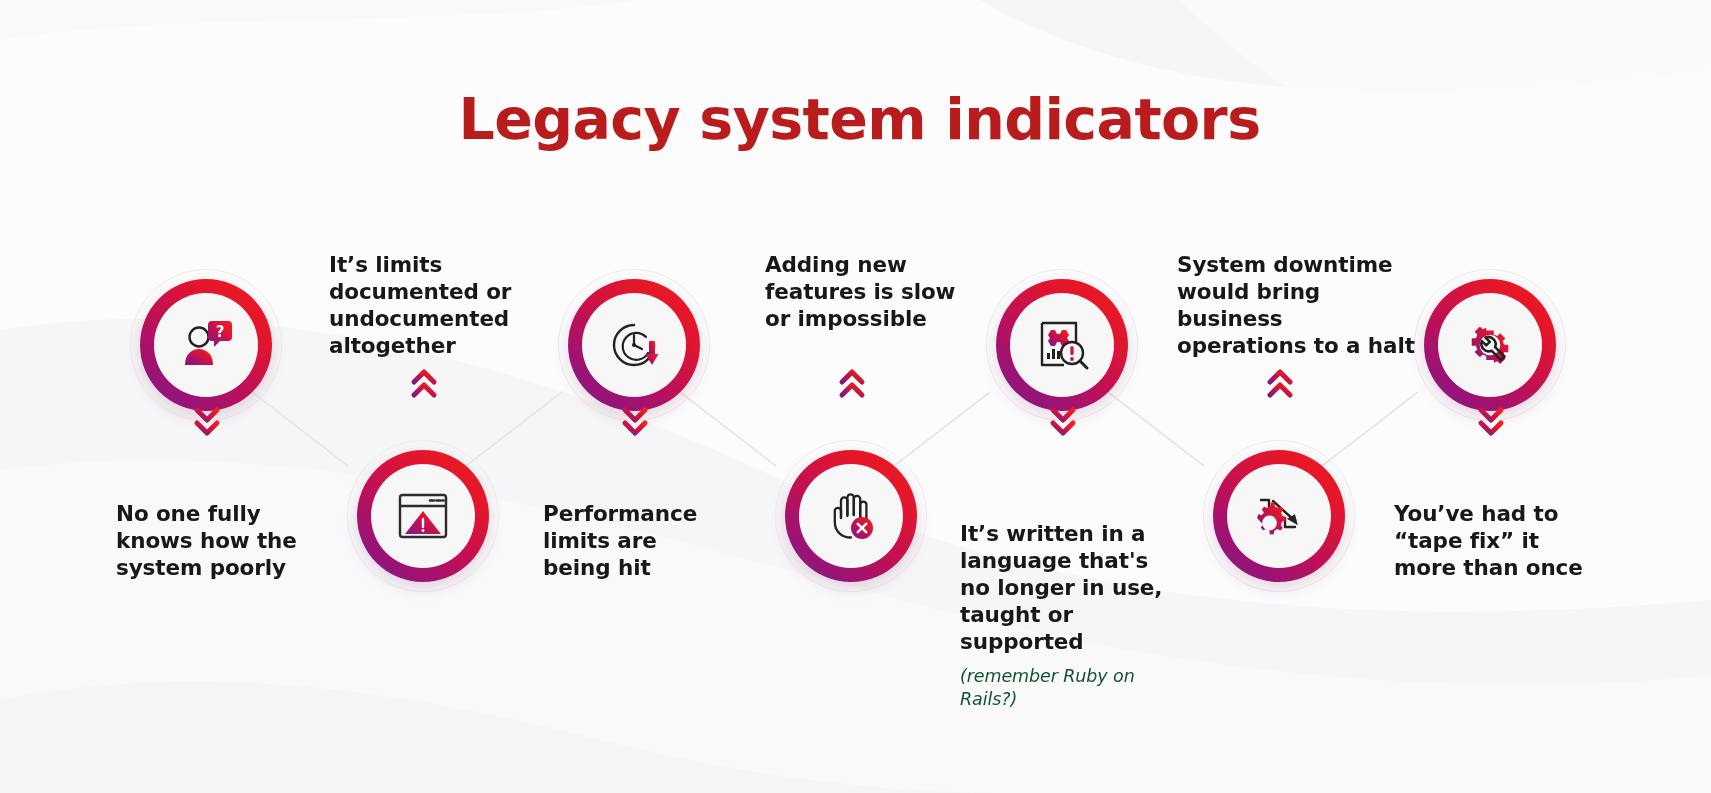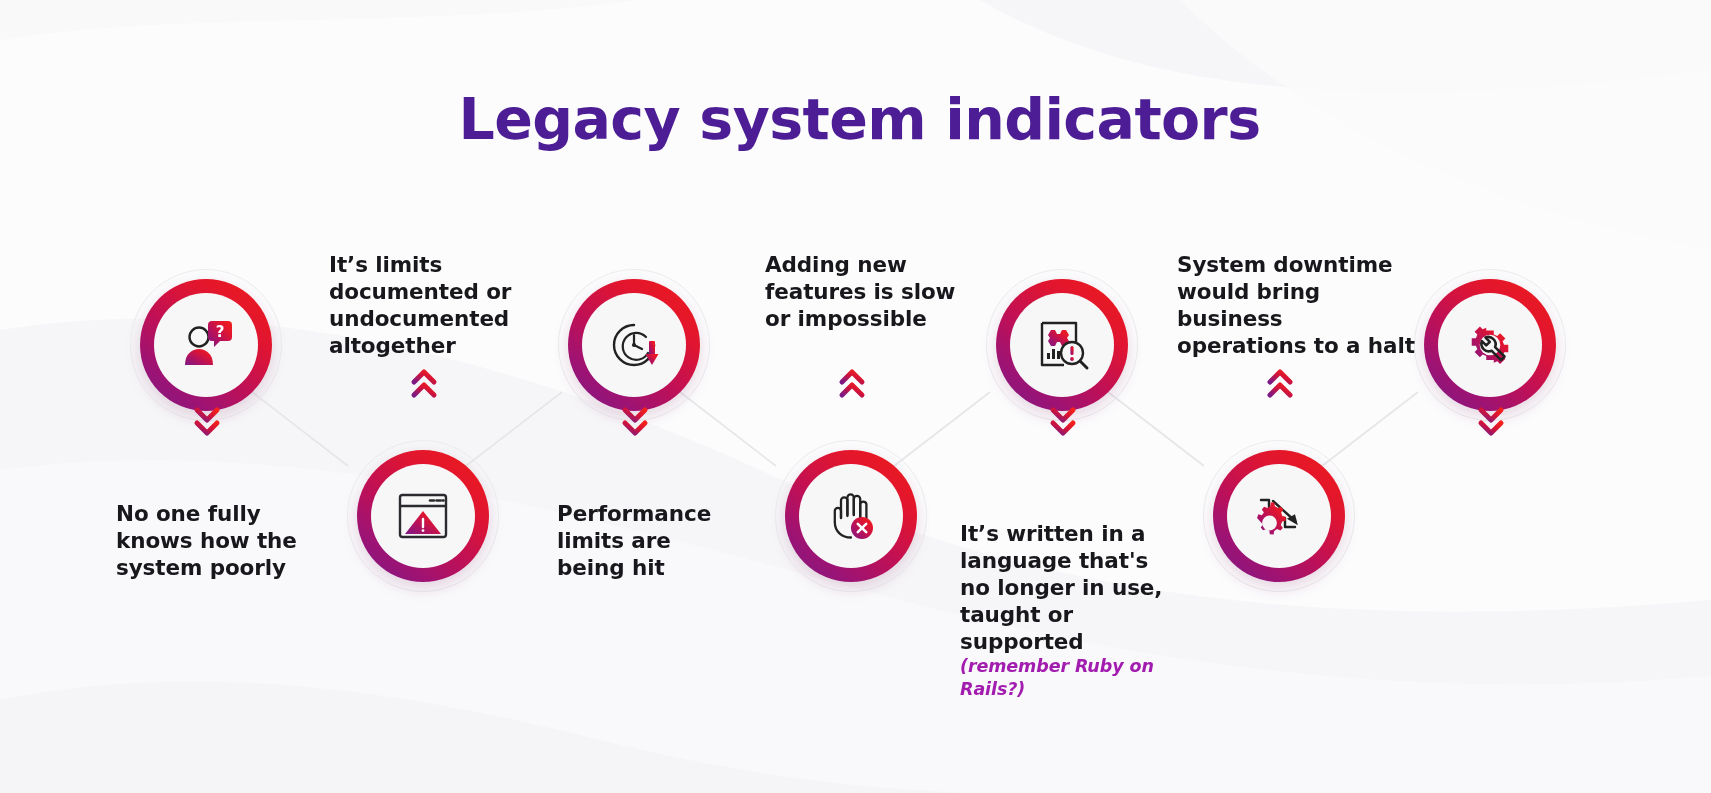--- a/index.html
+++ b/index.html
@@ -19,21 +19,21 @@
   .bg-waves { position: absolute; inset: 0; pointer-events: none; }
 
   
   .title {
     position: absolute;
     top: 86px; left: 0; right: 0;
     text-align: center;
     font-size: 57px;
     font-weight: 700;
     letter-spacing: -0.6px;
-    color: #4c1d95;
+    color: #b91c1c;
     font-family: "DejaVu Sans", sans-serif;
     margin-left: 8px;
   }
 
   
   .connectors { position: absolute; inset: 0; pointer-events: none; }
 
   
   .node {
     position: absolute;
@@ -68,25 +68,26 @@
     position: absolute;
     font-family: "DejaVu Sans", sans-serif;
     font-size: 21.5px;
     line-height: 1.26;
     font-weight: 700;
     color: #18181c;
     letter-spacing: -0.1px;
   }
   .label .sub {
     display: block;
+    margin-top: 10px;
     font-size: 17.5px;
-    font-weight: 700;
+    font-weight: 400;
     font-style: italic;
     line-height: 1.3;
-    color: #a21caf;
+    color: #14532d;
     font-family: "DejaVu Sans", sans-serif;
   }
 </style>
 </head>
 <body>
 
 <div id="stage">
 
   <svg class="bg-waves" viewBox="0 0 1711 793" preserveAspectRatio="none">
     <defs>
@@ -305,25 +306,26 @@
     <g fill="none" stroke="url(#gradChev)" stroke-width="5" stroke-linecap="round" stroke-linejoin="round">
       <polyline points="5,8 15,18 25,8"></polyline>
       <polyline points="5,21 15,31 25,21"></polyline>
     </g>
   </svg>
 
   <div class="label" style="left:116px; top:500px; width:200px;">No one fully knows how the system poorly</div>
 
   <div class="label" style="left:329px; top:251px; width:215px;">It’s limits documented or undocumented altogether</div>
 
-  <div class="label" style="left:557px; top:500px; width:185px;">Performance limits are being hit</div>
+  <div class="label" style="left:543px; top:500px; width:185px;">Performance limits are being hit</div>
 
   <div class="label" style="left:757px; top:251px; width:205px;margin-left:8px;">Adding new features is slow or impossible</div>
 
   <div class="label" style="left:960px; top:520px; width:205px;">
     <span>It’s written in a language that's no longer in use, taught or supported</span>
     <span class="sub">(remember Ruby on Rails?)</span>
   </div>
 
   <div class="label" style="left:1158px; top:251px; width:240px;margin-left:19px;">System downtime would bring business operations to a halt</div>
 
+  <div class="label" style="left:1394px; top:500px; width:200px;">You’ve had to “tape fix” it more than once</div>
 
 </div>
 
 </body></html>

